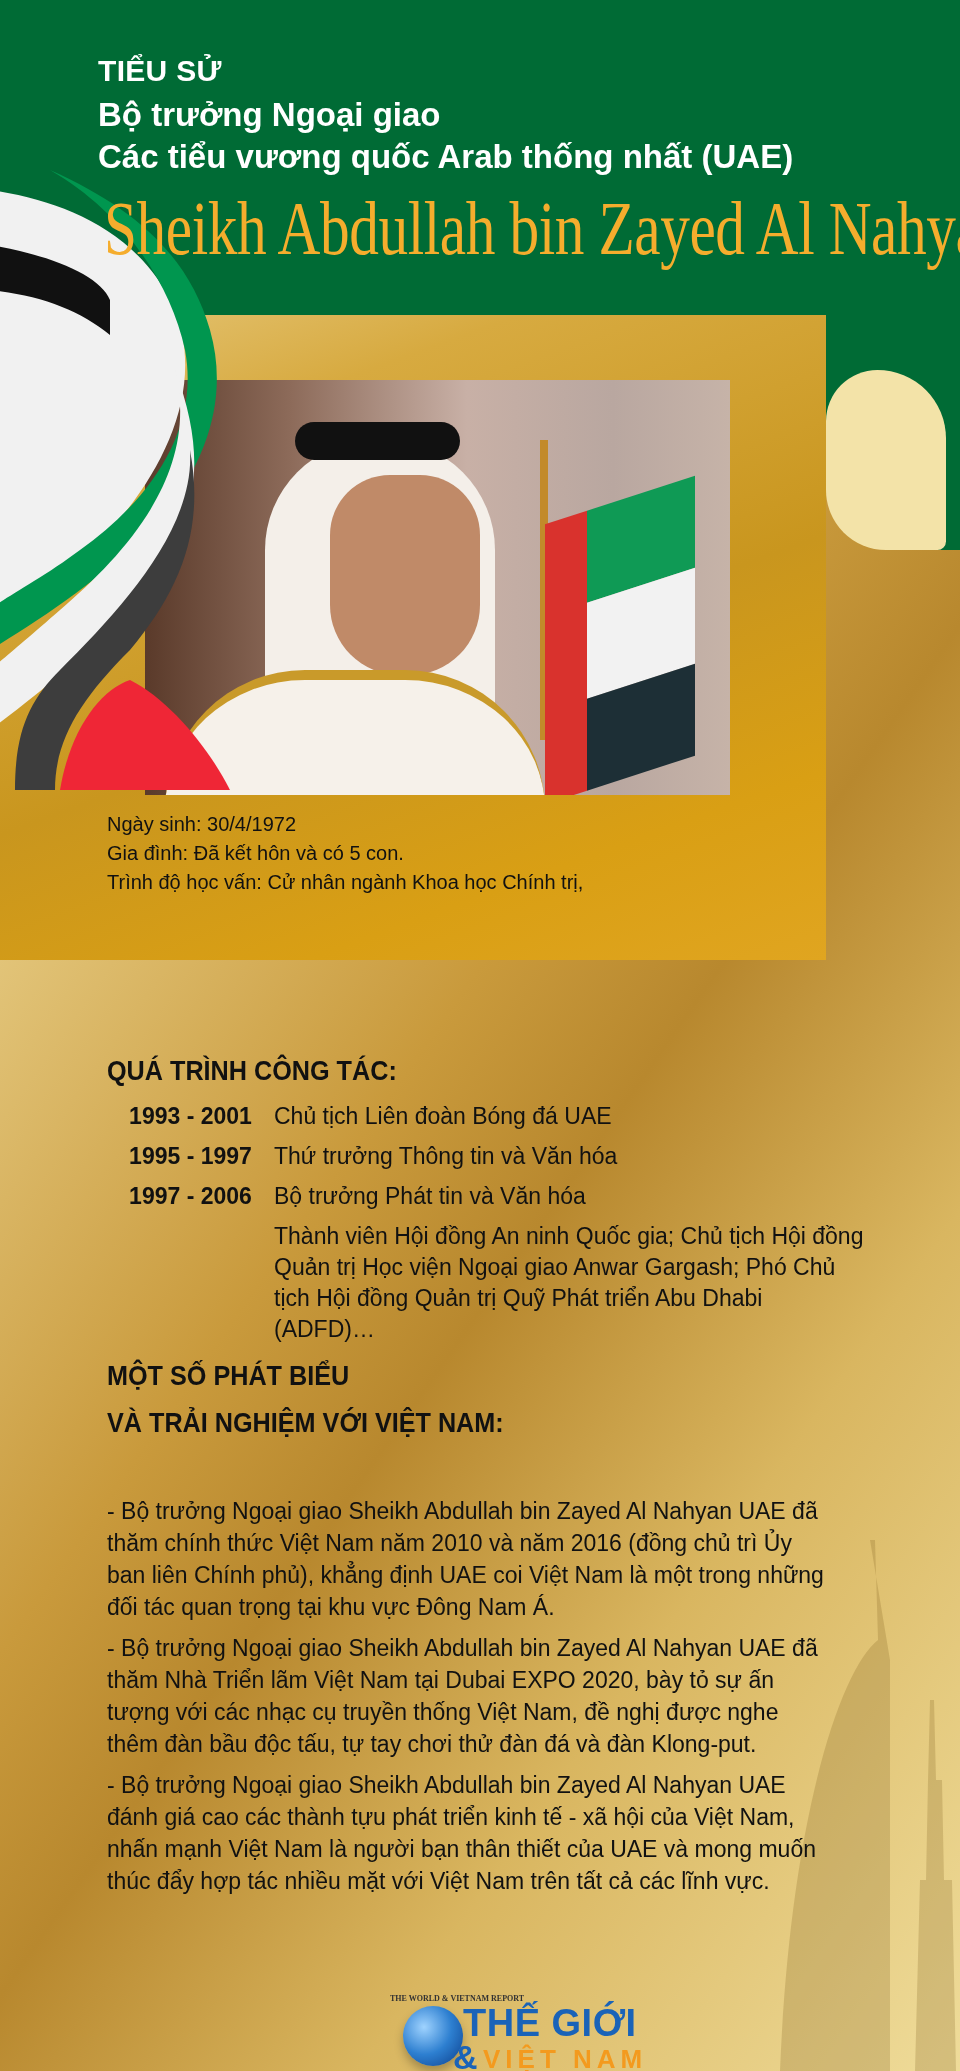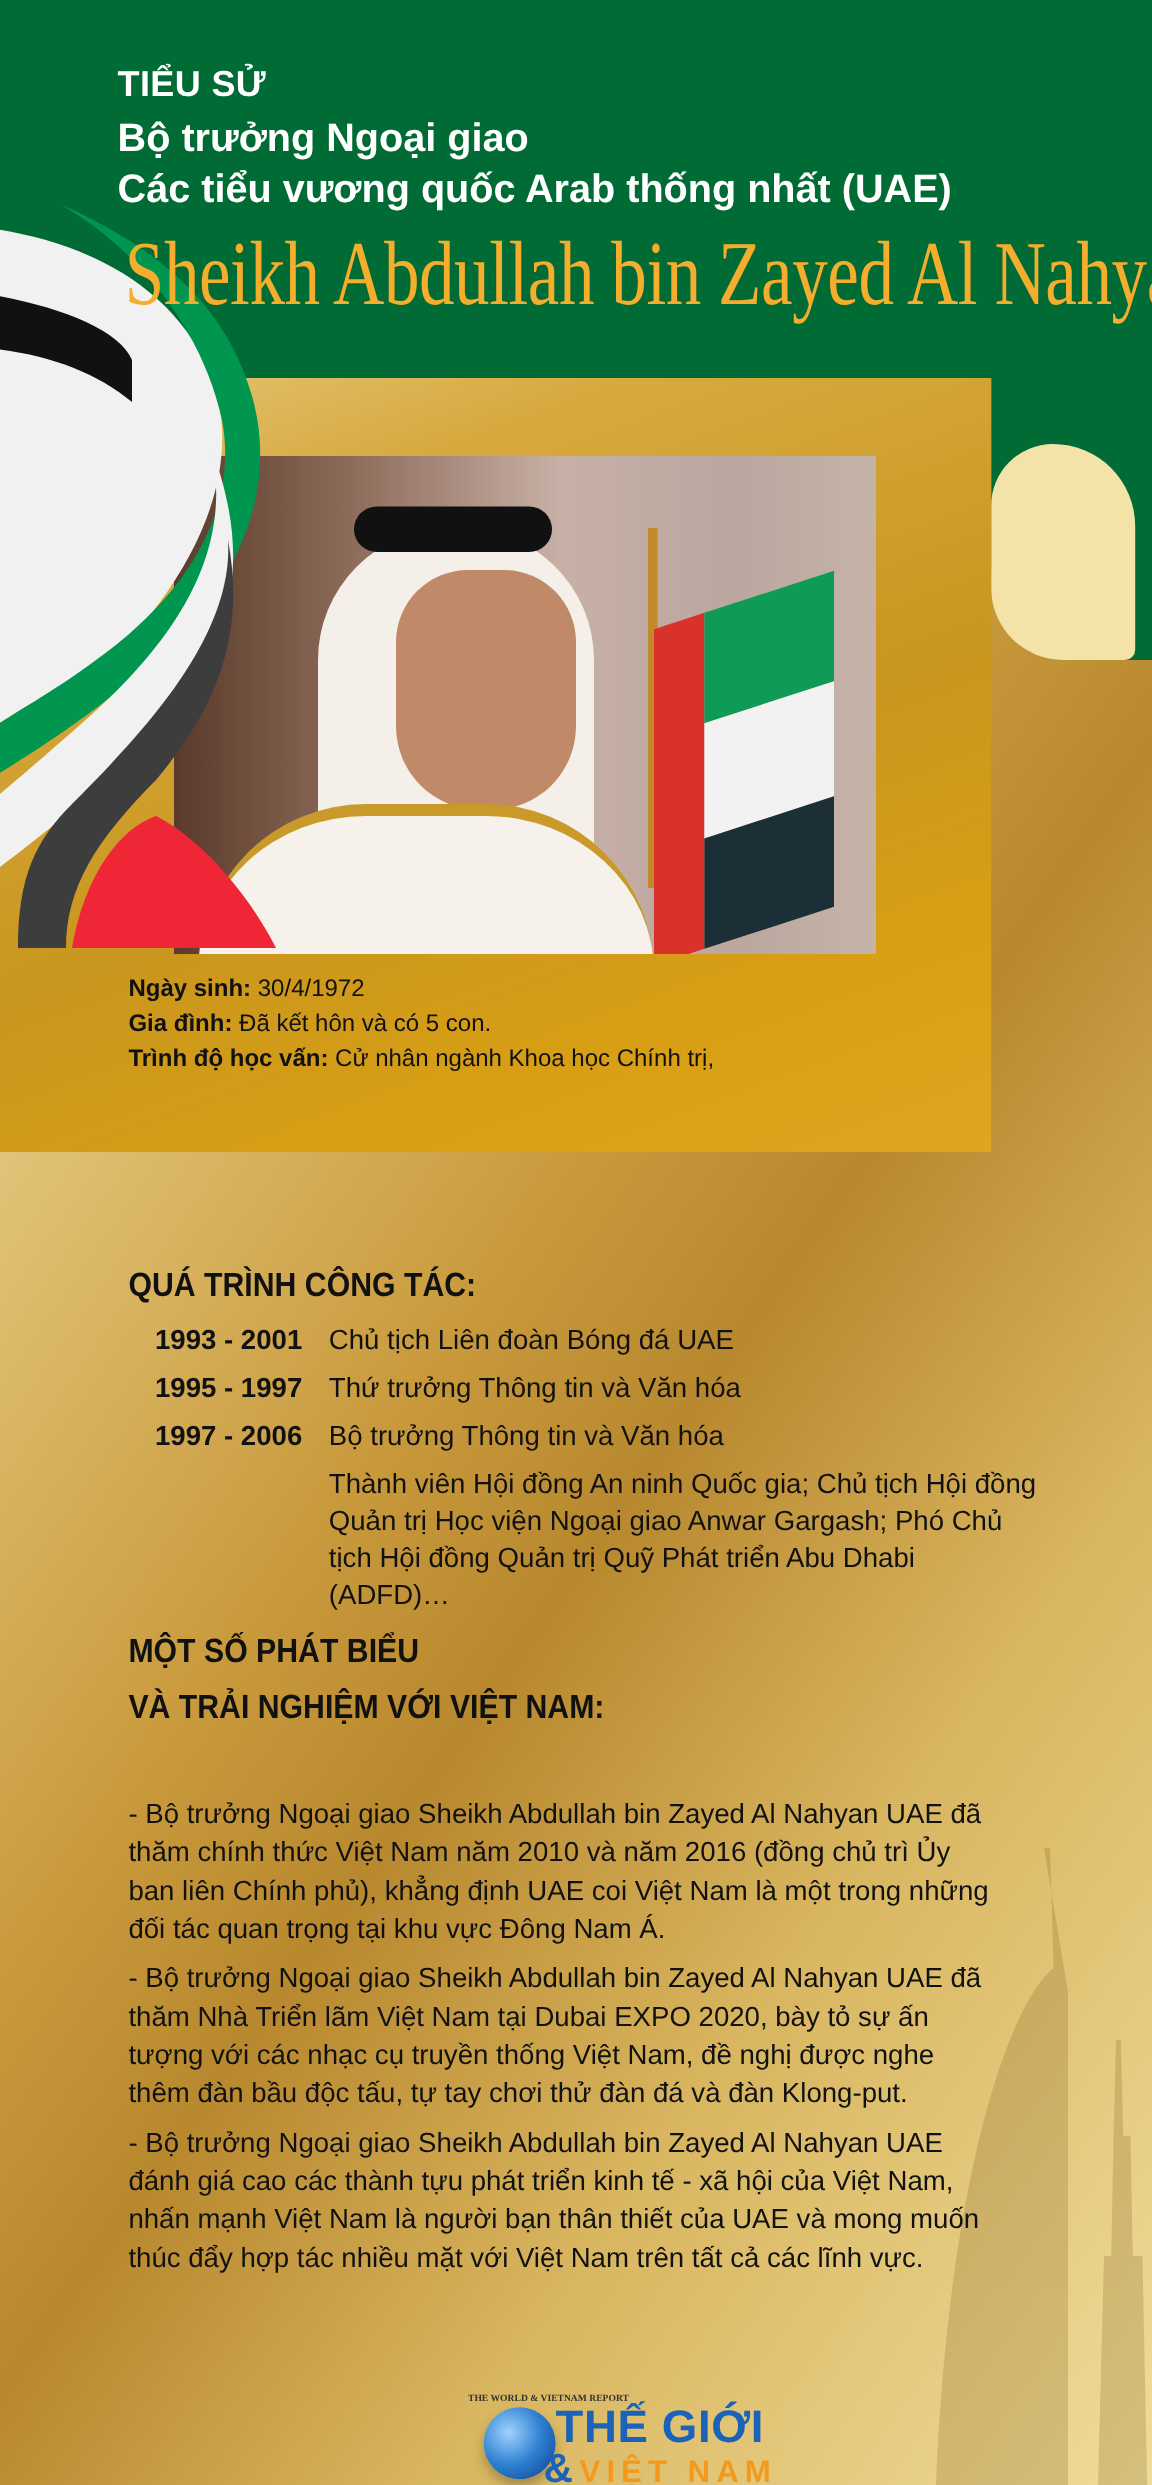--- a/index.html
+++ b/index.html
@@ -38,21 +38,21 @@
   .photo .flag .r { position:absolute; left:0; top:0; width:42px; height:100%; background:#d9322d; }
   .photo .flag .g { position:absolute; left:42px; top:0; width:108px; height:33%; background:#0f9a55; }
   .photo .flag .w { position:absolute; left:42px; top:33%; width:108px; height:34%; background:#f2f2f2; }
   .photo .flag .b { position:absolute; left:42px; top:67%; width:108px; height:33%; background:#1d2f36; }
   .photo .pole { position:absolute; left:395px; top:60px; width:8px; height:300px; background:#c28a2a; }
 
   
   .ribbon { left:0; top:170px; width:260px; height:620px; }
 
   .bio { left:107px; top:810px; font-size:20px; line-height:29px; color:#111; }
-  .bio b { font-weight:bold;text-align:center; }
+  .bio b { font-weight:normal;text-align:center; }
 
   .h-section { font-weight:bold; font-size:28px; color:#111; transform:scaleX(0.9); transform-origin:left top; white-space:nowrap; }
   .career { left:107px; top:1055px; width:760px; font-size:23px; }
   .career .row { display:flex; margin-bottom:9px; line-height:31px; }
   .career .yr { width:167px; flex:none; font-weight:bold;text-align:center; }
   .career .txt { width:600px; }
 
   .statements { left:107px; top:1495px; width:740px; font-size:23px; line-height:32px; }
   .statements p { margin:0 16px 9px 0; }
 
@@ -120,21 +120,21 @@
   <div class="row">
       <span class="yr">1993 - 2001</span>
       <span class="txt">Chủ tịch Liên đoàn Bóng đá UAE</span>
     </div>
   <div class="row">
       <span class="yr">1995 - 1997</span>
       <span class="txt">Thứ trưởng Thông tin và Văn hóa</span>
     </div>
   <div class="row">
       <span class="yr">1997 - 2006</span>
-      <span class="txt">Bộ trưởng Thông tin và Văn hóa</span>
+      <span class="txt">Bộ trưởng Phát tin và Văn hóa</span>
     </div>
   <div class="row">
       <span class="yr"></span>
       <span class="txt">Thành viên Hội đồng An ninh Quốc gia; Chủ tịch Hội đồng Quản trị Học viện Ngoại giao Anwar  Gargash; Phó Chủ tịch Hội đồng Quản trị Quỹ  Phát triển Abu Dhabi (ADFD)…</span>
     </div>
 </div>
 
 <div class="abs h-section" style="left:107px; top:1360px;">MỘT SỐ PHÁT BIỂU</div>
 <div class="abs h-section" style="left:107px; top:1407px;">VÀ TRẢI NGHIỆM VỚI VIỆT NAM:</div>
 <div class="abs statements">

